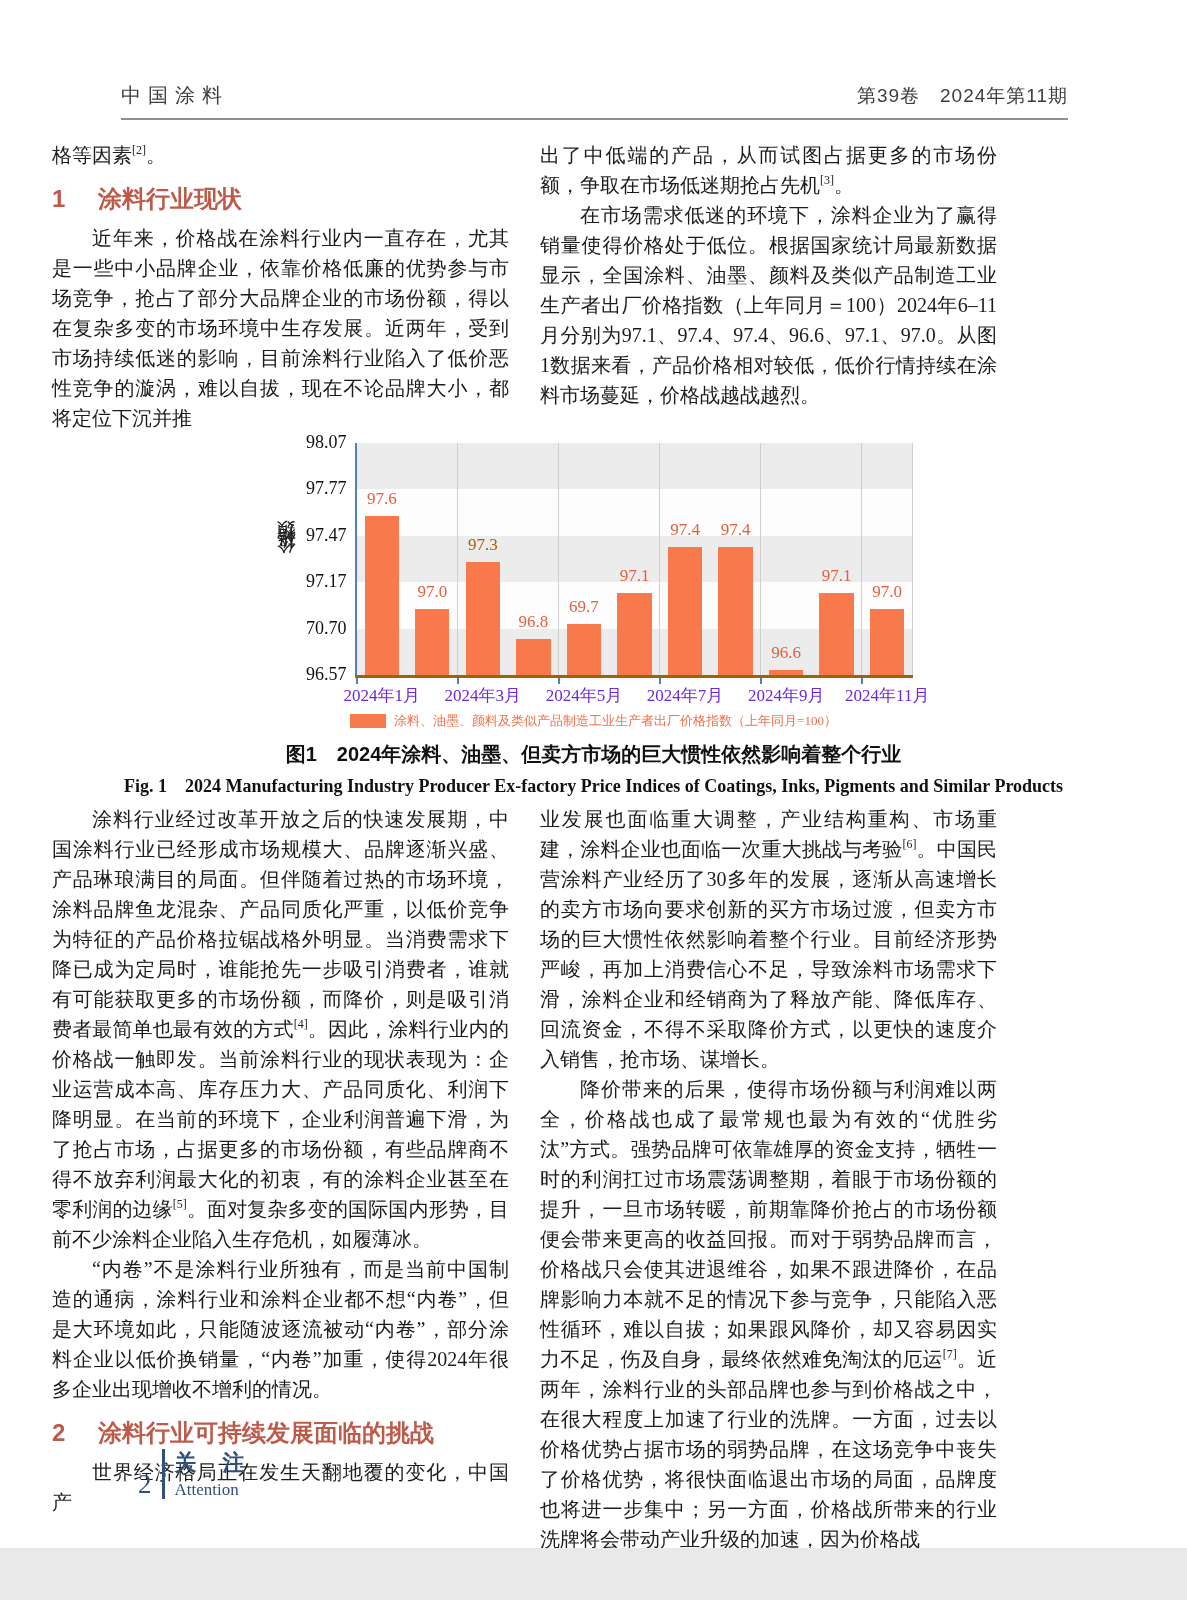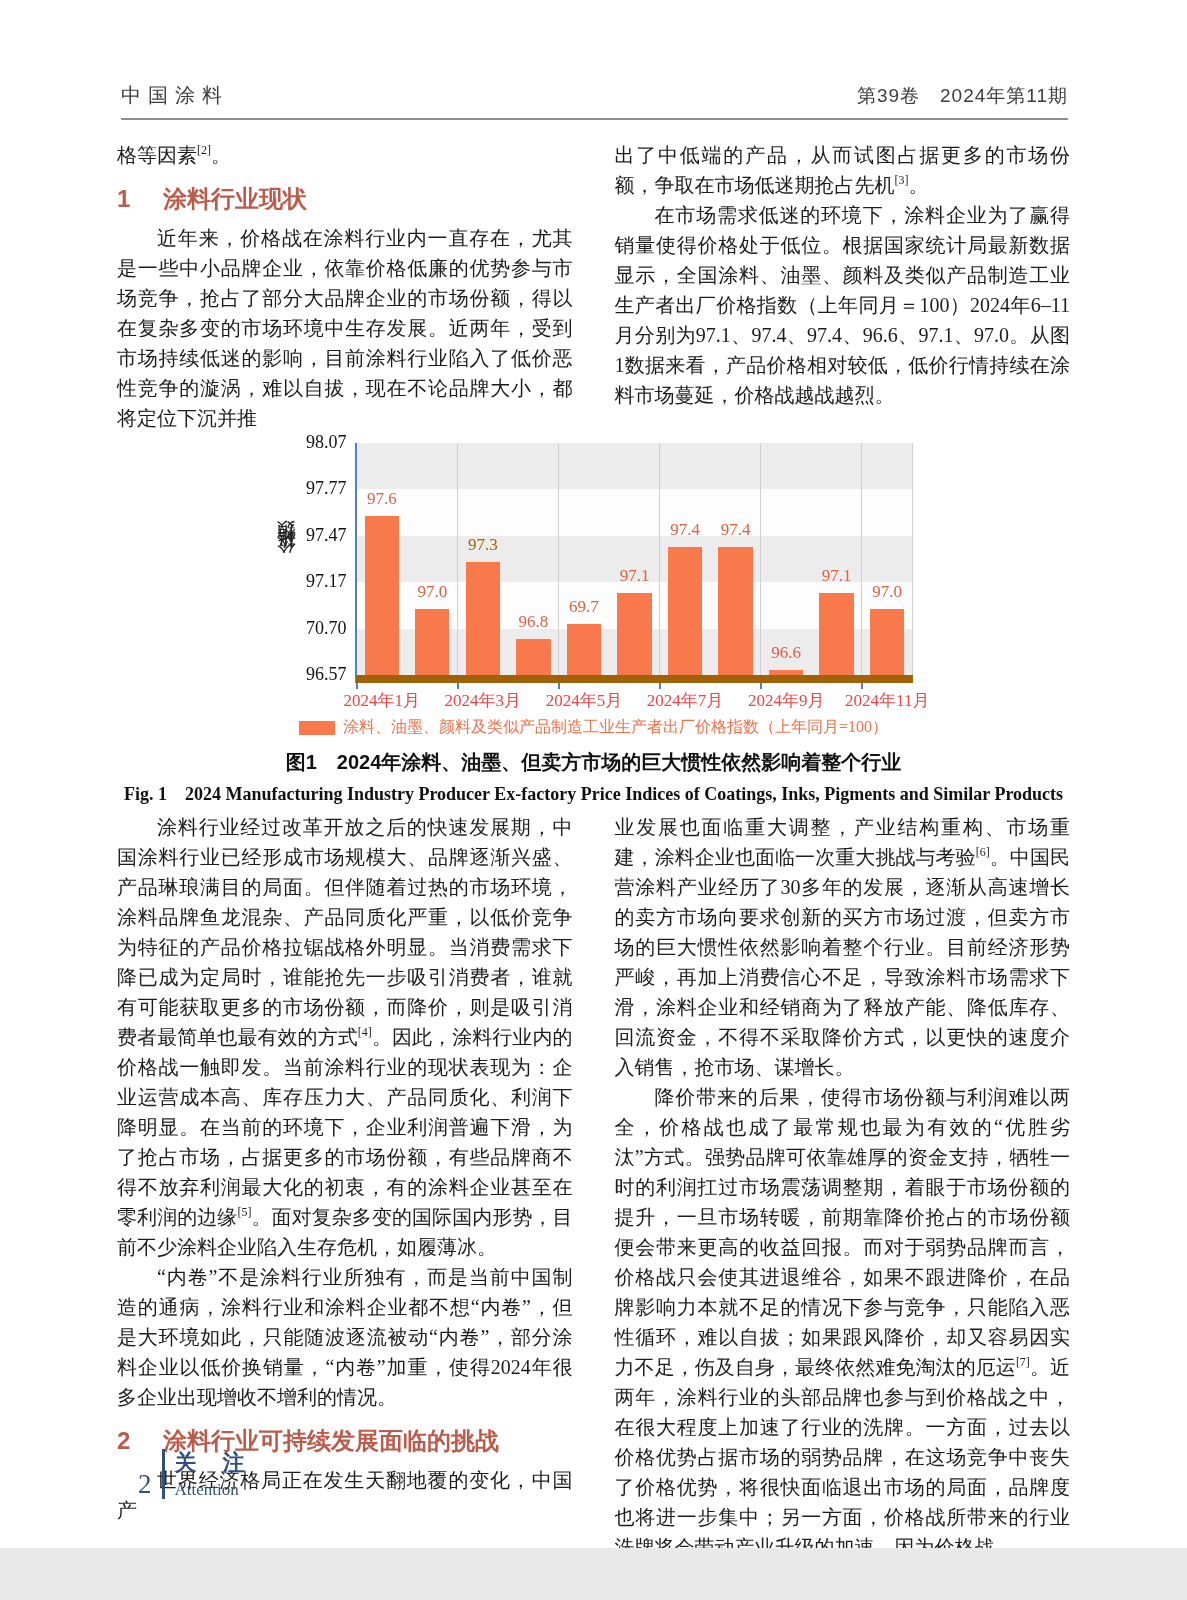--- a/index.html
+++ b/index.html
@@ -5,48 +5,48 @@
   html,body{margin:0;padding:0;background:#e9e9e9;}
   .page{width:1187px;height:1548px;position:relative;background:#ffffff;overflow:hidden;
         font-family:"Liberation Serif","DejaVu Serif",serif;color:#1c1c1c;margin:0 auto;}
   
   .header{margin:82px 119px 0 121px;display:flex;justify-content:space-between;align-items:flex-end;
           padding-bottom:9px;border-bottom:2px solid #8f8f8f;
           font-family:"Liberation Sans","DejaVu Sans",sans-serif;}
   .journal{font-size:20px;letter-spacing:7px;color:#3d3d3d;}
   .issue{font-size:19px;color:#3d3d3d;letter-spacing:1px;}
   
-  .row{display:flex;gap:42px;margin:0 117px;}
+  .row{display:flex;gap:31px;margin:0 52px;}
   .row1{margin-top:20px;}
   .col{width:457px;font-size:20px;line-height:30px;text-align:justify;}
   p{margin:0;text-indent:2em;}
   p.noindent{text-indent:0;}
   sup{font-size:12px;vertical-align:super;line-height:0;}
   h2.sec{font-family:"Liberation Sans","DejaVu Sans",sans-serif;font-size:24px;font-weight:bold;
          color:#bd5b4b;margin:14px 0 9px;display:flex;line-height:1.25;}
   h2.sec .num{width:46px;flex:0 0 46px;}
   
   .figure-area{margin:10px 0 6px;}
   .chart-box{width:642px;margin:0 auto;}
   .chart-row{display:flex;}
   .y-title{width:26px;height:232px;writing-mode:vertical-rl;transform:rotate(180deg);
            display:flex;align-items:center;justify-content:center;font-size:19px;letter-spacing:5px;color:#222;}
   .y-ticks{width:56px;position:relative;height:232px;}
   .ytick{position:absolute;right:8px;font-size:18px;color:#111;}
   .plot{position:relative;width:556px;height:232px;background:#fff;
-        border-left:2px solid #4e81bd;border-bottom:8px solid #a16207;}
+        border-left:2px solid #4e81bd;border-bottom:3px solid #a16207;}
   .band{position:absolute;left:0;right:0;}
   .vgrid{position:absolute;top:0;bottom:0;width:1px;background:#cfcfcf;}
   .bar{position:absolute;bottom:0;}
   .bar-val{position:absolute;transform:translateX(-50%);font-size:17px;white-space:nowrap;}
   .x-row{position:relative;height:27px;margin-left:84px;width:556px;}
-  .xlab{position:absolute;top:6px;transform:translateX(-50%);font-size:17px;white-space:nowrap;color:#ef4444;}
+  .xlab{position:absolute;top:6px;transform:translateX(-50%);font-size:17px;white-space:nowrap;color:#6d28d9;}
   .xtick{position:absolute;top:0;width:2px;height:6px;background:#4e81bd;}
   .x-title{text-align:center;font-size:19px;letter-spacing:2px;margin:1px 0 0 84px;width:556px;color:#111;}
-  .legend{display:flex;justify-content:center;align-items:center;margin-top:7px;font-size:16px;}
+  .legend{display:flex;justify-content:center;align-items:center;margin-top:7px;font-size:13px;}
   .legend .swatch{width:36px;height:14px;display:inline-block;margin-right:8px;flex:0 0 36px;}
   .cap-cn{text-align:center;font-family:"Liberation Sans","DejaVu Sans",sans-serif;font-weight:bold;
           font-size:20px;margin-top:11px;color:#111;}
   .cap-en{text-align:center;font-weight:bold;font-size:18px;margin-top:6px;color:#111;}
   
   .footer{position:absolute;left:138px;bottom:48px;display:flex;align-items:center;}
   .pagenum{font-size:27px;margin-right:10px;align-self:flex-end;}
   .fbar{width:3px;height:50px;margin-right:10px;}
   .fcn{font-family:"Liberation Sans","DejaVu Sans",sans-serif;font-weight:bold;font-size:22px;letter-spacing:2px;}
   .fen{font-size:17px;margin-top:2px;}

